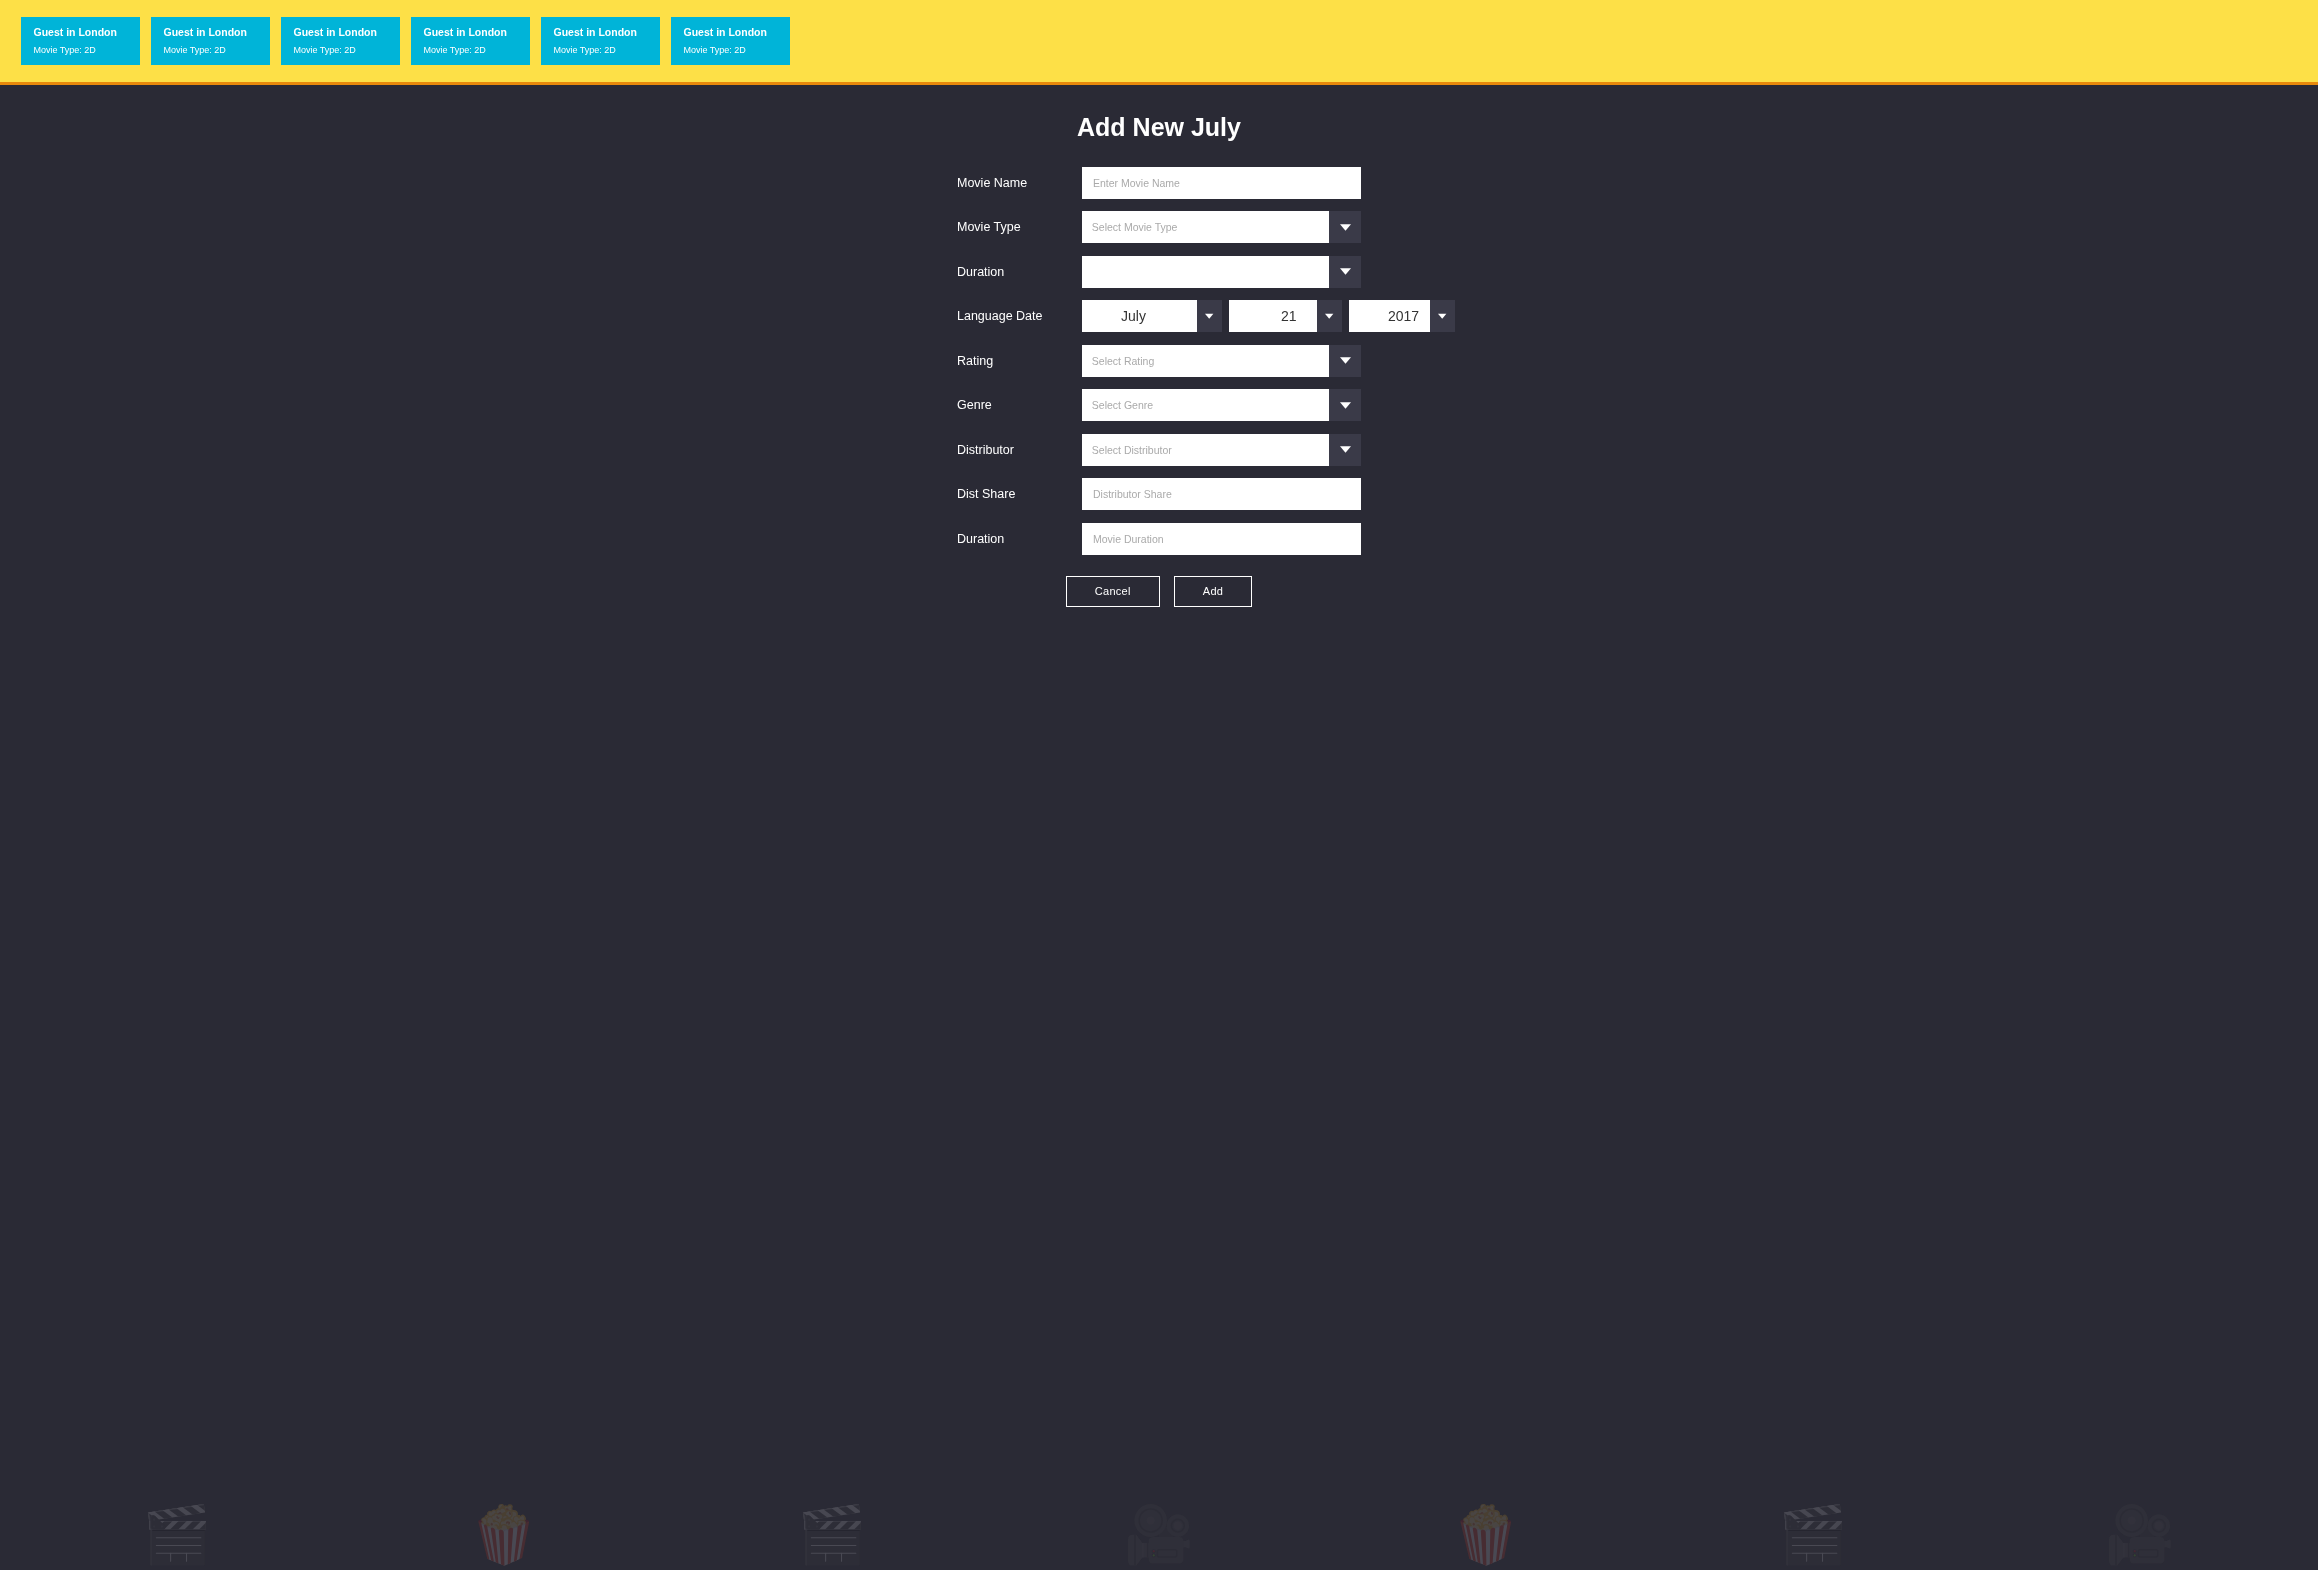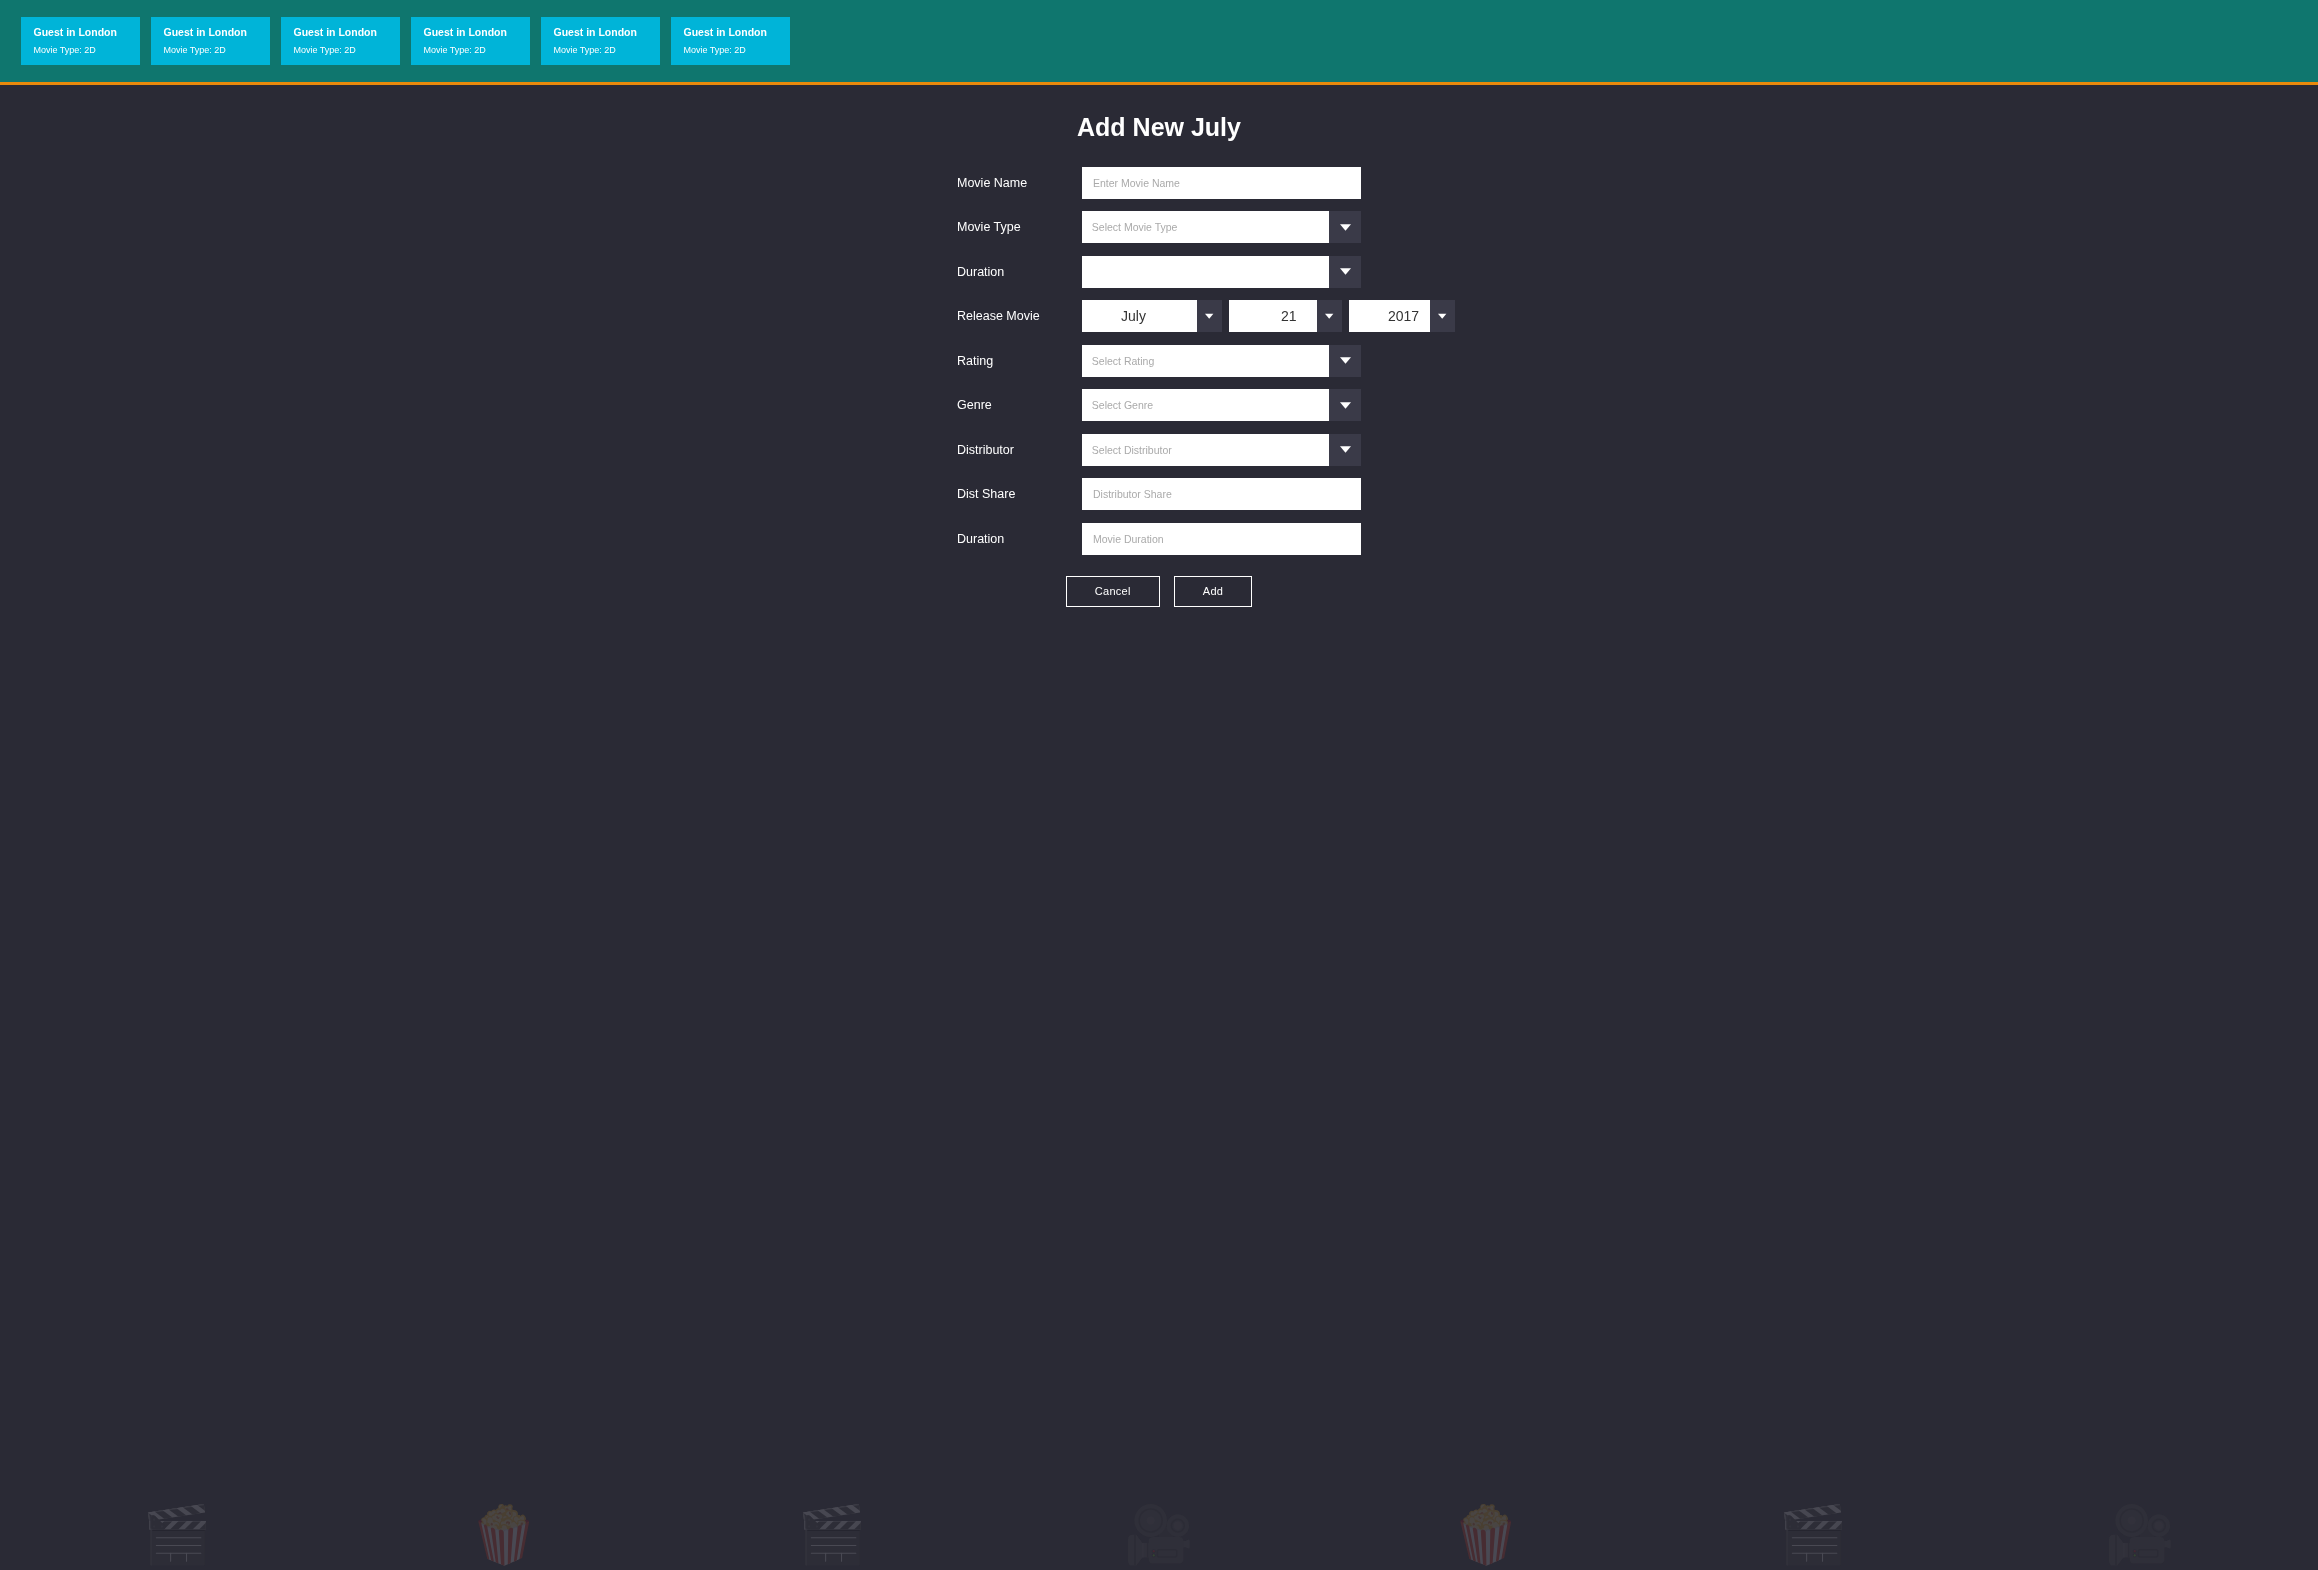--- a/index.html
+++ b/index.html
@@ -38,21 +38,21 @@
     .page-wrapper {
       position: relative;
       z-index: 1;
       min-height: 100vh;
       display: flex;
       flex-direction: column;
     }
 
     
     .top-bar {
-      background-color: #0f766e;
+      background-color: #fde047;
       padding: 16.7px 21px;
       display: flex;
       gap: 11px;
       flex-wrap: nowrap;
       overflow: hidden;
     }
 
     .movie-card {
       background-color: #00b4d8;
       color: #fff;
@@ -327,21 +327,21 @@
             <button class="select-arrow-btn">
               <svg viewBox="0 0 10 6" xmlns="http://www.w3.org/2000/svg">
                 <path d="M0 0 L5 6 L10 0 Z"></path>
               </svg>
             </button>
           </div>
         </div>
       </div>
 
       <div class="form-row">
-        <label class="form-label">Release Movie</label>
+        <label class="form-label">Language Date</label>
         <div class="form-control">
           <div class="date-selects">
 
             <div class="date-select-wrapper">
               <select style="min-width:56px; padding: 0 7px;">
                 <option value="January">January</option>
                 <option value="February">February</option>
                 <option value="March">March</option>
                 <option value="April">April</option>
                 <option value="May">May</option>

